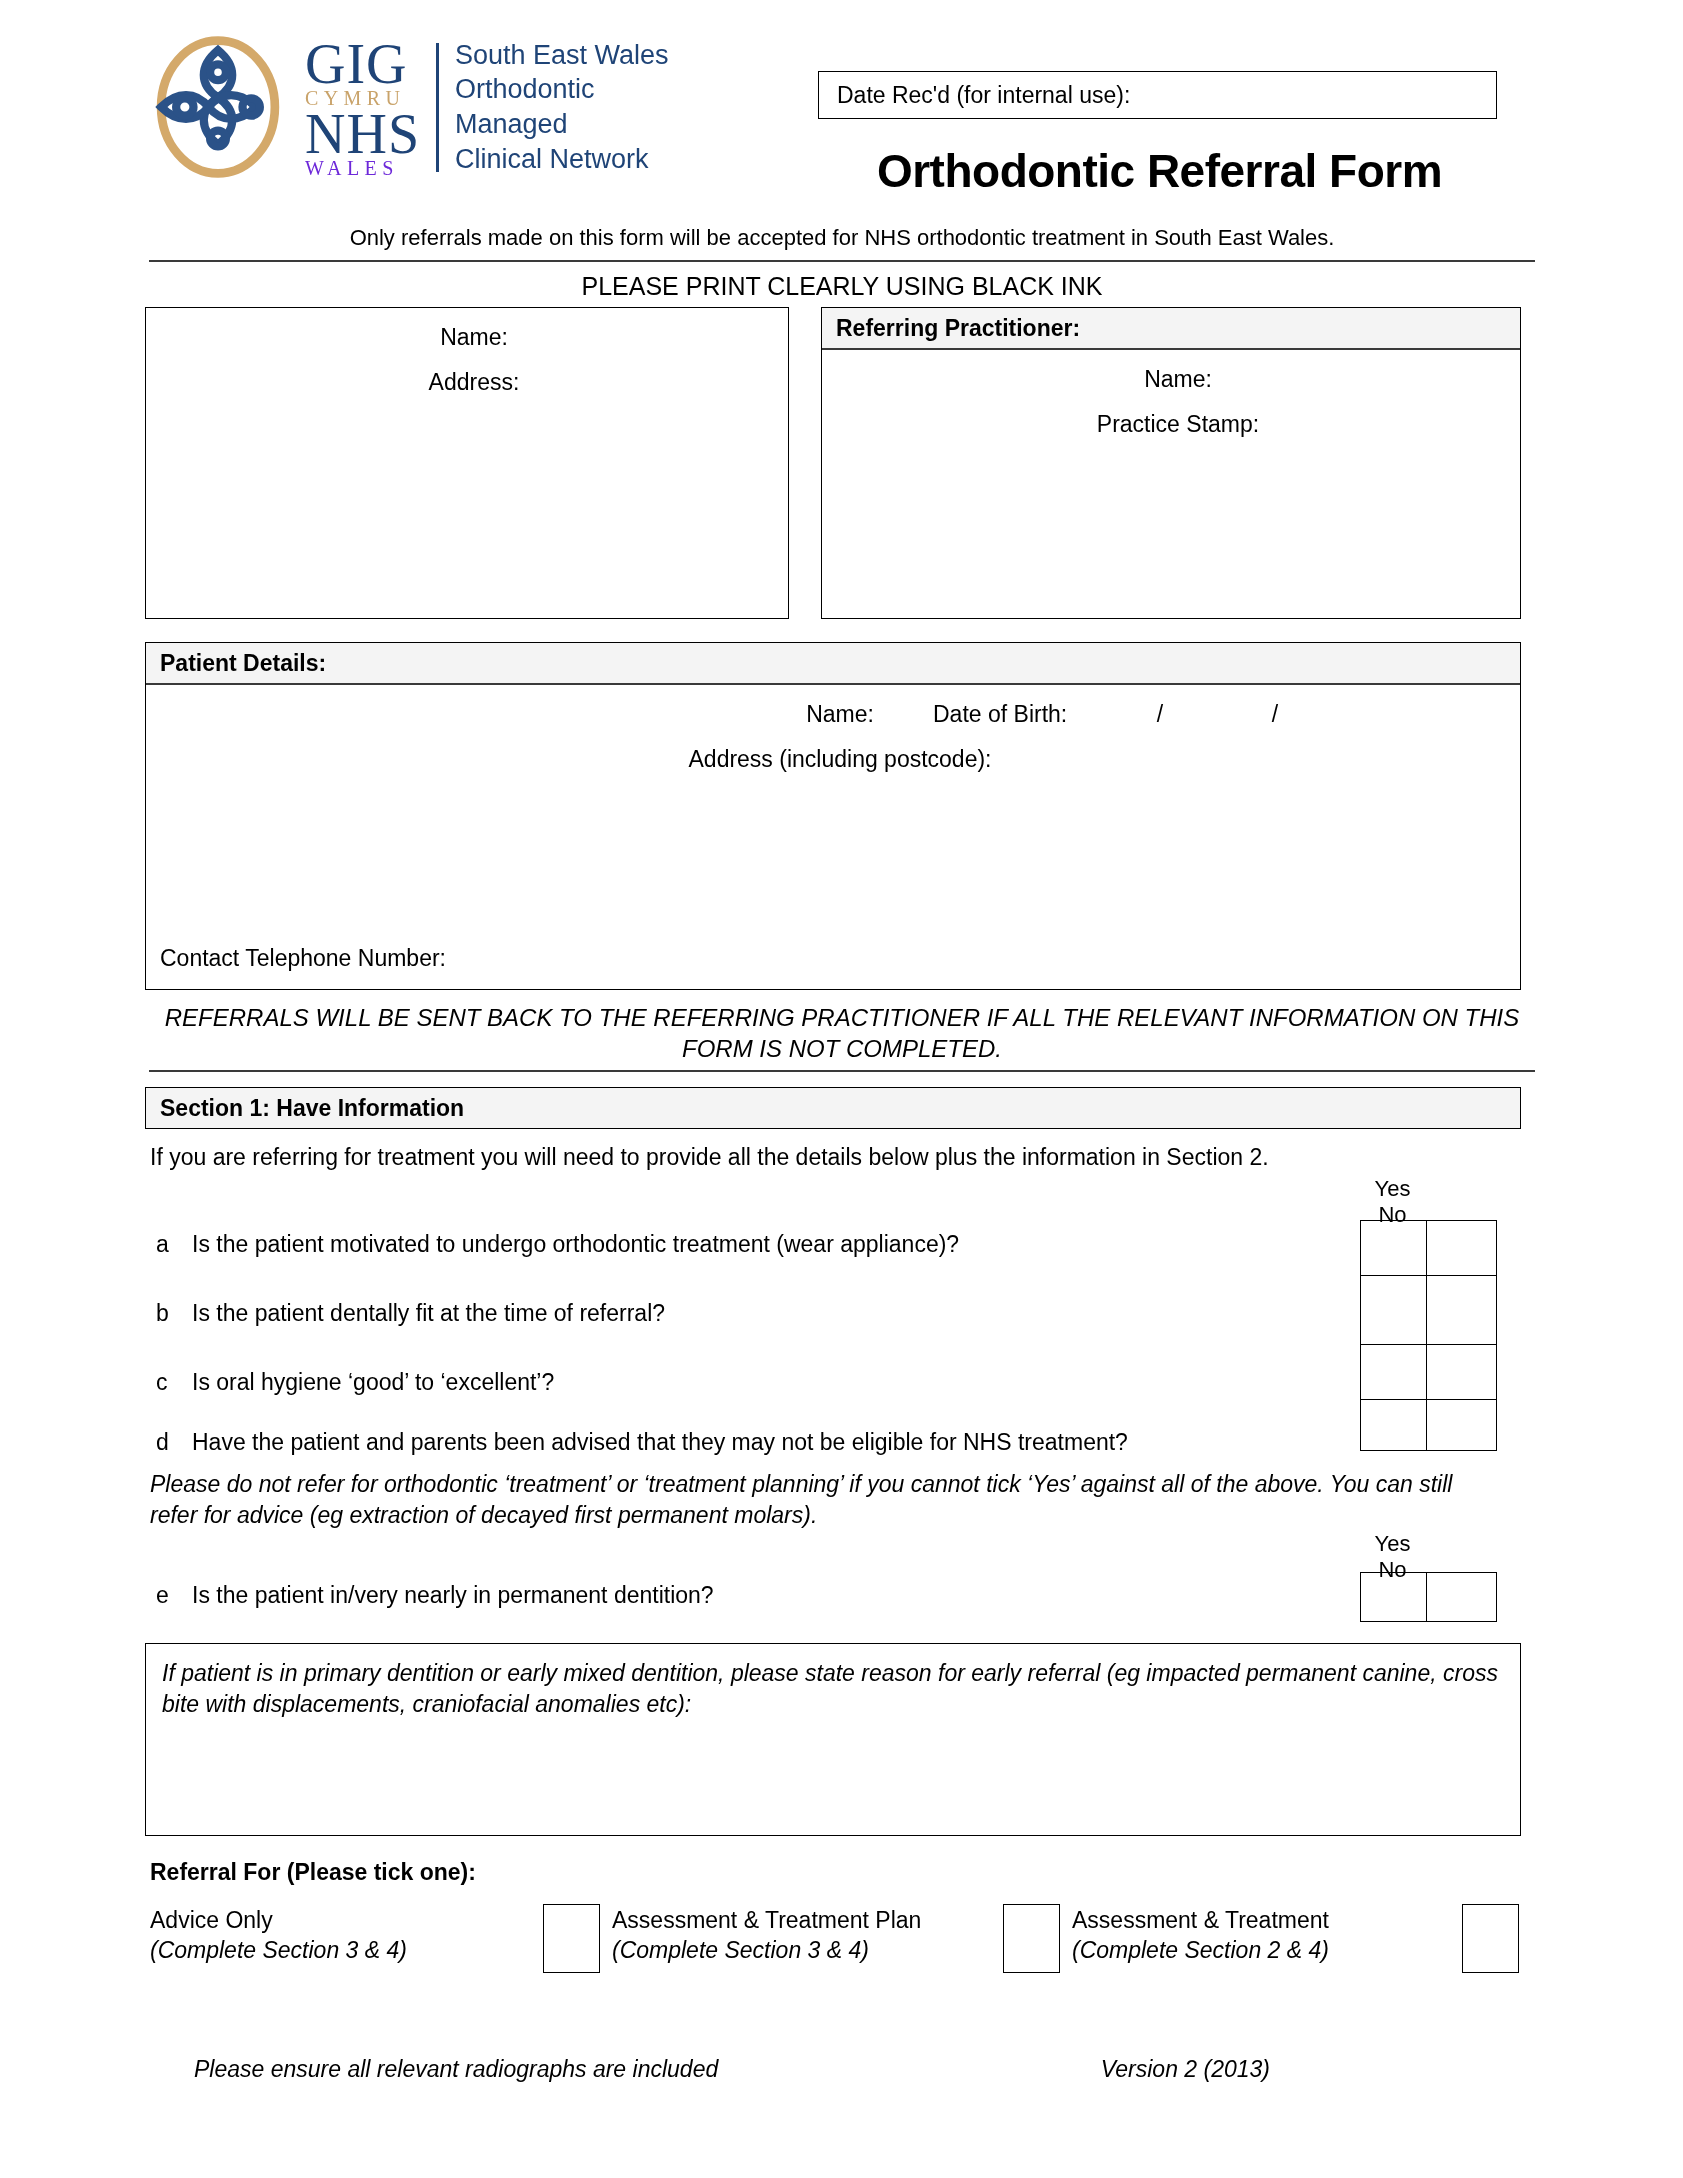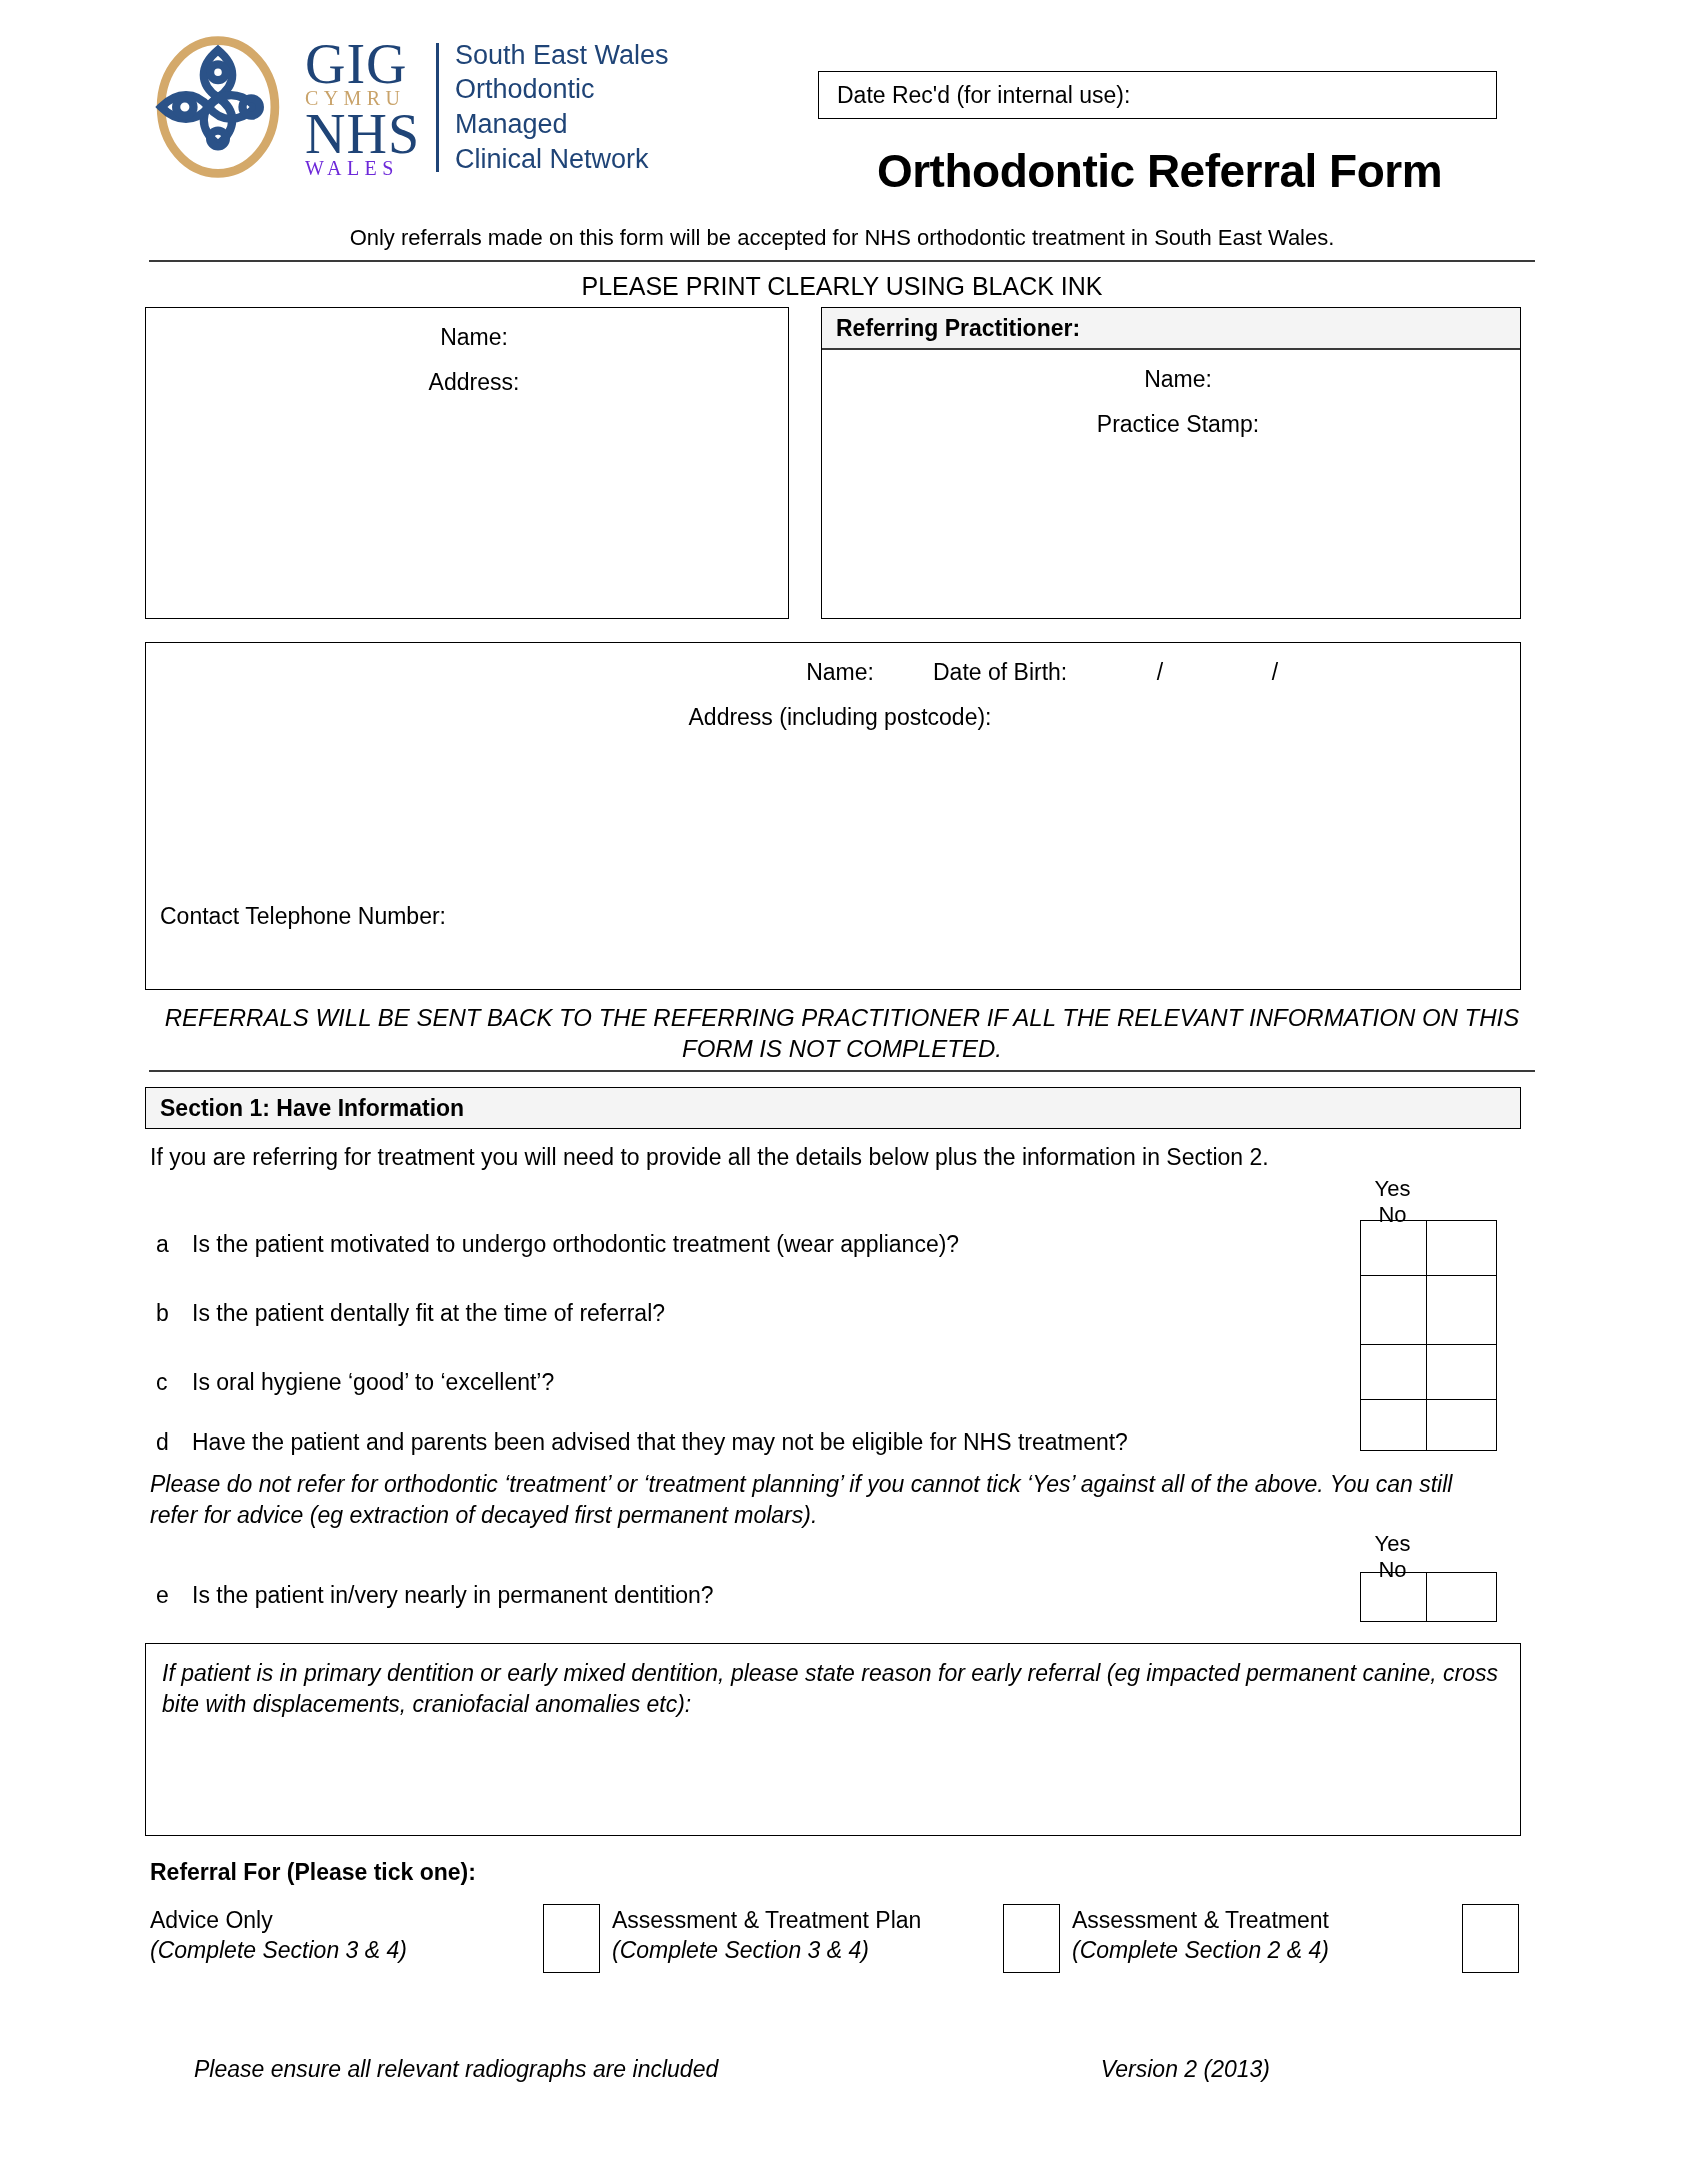--- a/index.html
+++ b/index.html
@@ -156,20 +156,21 @@
 
   <div class="box" style="left:821px; top:307px; width:700px; height:312px;">
     <div class="boxhead">Referring Practitioner:</div>
     <div class="boxbody" style="height:266px;">
       <div class="fieldlbl">Name:</div>
       <div class="fieldlbl">Practice Stamp:</div>
     </div>
   </div>
 
   <div class="box" style="left:145px; top:642px; width:1376px; height:348px;">
+    <div class="boxhead">Patient Details:</div>
     <div class="boxbody" style="height:303px;">
       <div class="fieldlbl">Name:</div>
       <div class="dob">Date of Birth:              /                 /</div>
       <div class="fieldlbl">Address (including postcode):</div>
       <div class="phone">Contact Telephone Number:</div>
     </div>
   </div>
 
   <div class="warn">REFERRALS WILL BE SENT BACK TO THE REFERRING PRACTITIONER IF ALL THE RELEVANT INFORMATION ON THIS FORM IS NOT COMPLETED.</div>
   <div class="hr-thick" style="top:1070px;"></div>

